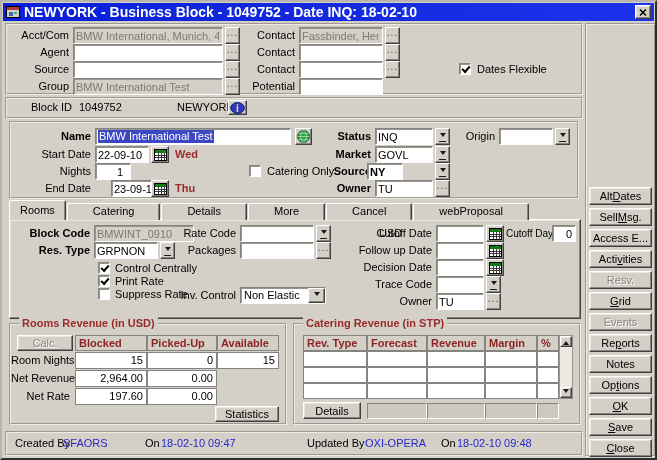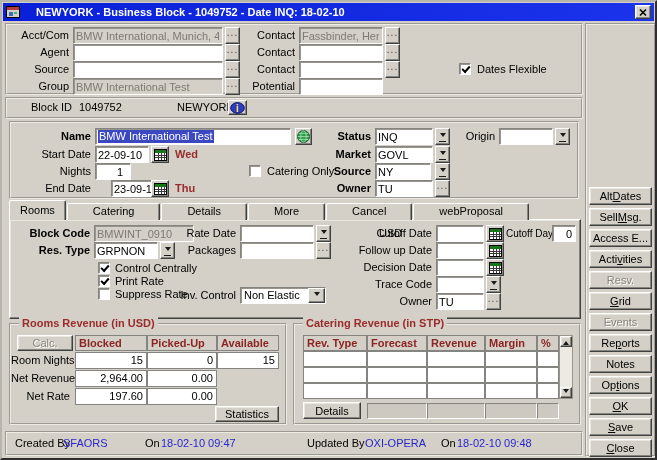--- a/index.html
+++ b/index.html
@@ -3,21 +3,21 @@
 <meta charset="utf-8">
 <style>
   html,body{margin:0;padding:0;background:#fff;}
   *{font-family:"Liberation Sans",sans-serif;}
   .window{position:relative;width:657px;height:460px;background:#d4d0c8;box-sizing:border-box;
           border:2px solid;border-color:#b8b5ad #2e2e2e #2e2e2e #b8b5ad;outline:1px solid #000;
           font-size:11px;color:#000;overflow:hidden;}
   
   .tb{position:absolute;left:1px;top:1px;right:1px;height:18px;background:linear-gradient(90deg,#0a20d8,#1b33ea);
       display:flex;align-items:center;padding:0 3px;box-sizing:border-box;}
-  .tb-title{color:#fff;font-weight:bold;font-size:11px;margin-left:16px;flex:1;white-space:nowrap;overflow:hidden;}
+  .tb-title{color:#fff;font-weight:bold;font-size:14px;margin-left:4px;flex:1;white-space:nowrap;overflow:hidden;}
   .content{position:absolute;left:1px;top:19px;right:1px;bottom:1px;background:#d4d0c8;}
   
   .f-et{position:absolute;box-sizing:border-box;border:2px groove #efece4;}
   .f-rs{position:absolute;box-sizing:border-box;border:1px solid;border-color:#fff #404040 #404040 #fff;
         box-shadow:inset -1px -1px 0 #868680,inset 1px 1px 0 #e9e6df;}
   .sunk{background:#fff;border:1px solid;border-color:#848480 #fff #fff #848480;box-shadow:inset 1px 1px 0 #99958d;}
   
   .lb{position:absolute;height:17px;line-height:17px;text-align:right;white-space:nowrap;}
   .lb.b{font-weight:bold;}
   .lf{position:absolute;height:17px;line-height:17px;white-space:nowrap;}
@@ -208,21 +208,21 @@
           <span class="dd-bar"></span>
         </span>
 
       <span class="lb" style="left:0;top:40px;width:80px;">Nights</span>
       <input class="fld sunk num" style="left: 84px; top: 40px; width: 36px; padding-right: 7px;" readonly="" value="1">
 
       <span class="cb" style="left:238px;top:42px;"></span>
       <span class="cb-lb" style="left:256px;top:42px;">Catering Only</span>
 
       <span class="lb b" style="left:312px;top:40px;width:48px;">Source</span>
-      <input class="fld sunk" style="left: 364px; top: 40px; width: 56px;" readonly="" value="NY">
+      <input class="fld sunk" style="left: 356px; top: 40px; width: 36px; font-weight: bold;" readonly="" value="NY">
       <span class="sqb dd" style="left:424px;top:40px;">
           <span class="dd-tri"></span>
           <span class="dd-bar"></span>
         </span>
 
       <span class="lb" style="left:0;top:57px;width:80px;">End Date</span>
       <input class="fld sunk" style="left: 100px; top: 57px; width: 44px;" readonly="" value="23-09-10">
       <span class="sqb" style="left:140px;top:57px;width:18px;">
         <svg width="13" height="12" viewBox="0 0 13 12">
             <rect x="0.5" y="0.5" width="12" height="11" fill="#fff" stroke="#000"></rect>
@@ -259,21 +259,21 @@
           <span class="dd-bar"></span>
         </span>
 
       <span class="cb checked" style="left:88px;top:42px;"></span>
       <span class="cb-lb" style="left:105px;top:42px;">Control Centrally</span>
       <span class="cb checked" style="left:88px;top:55px;"></span>
       <span class="cb-lb" style="left:105px;top:55px;">Print Rate</span>
       <span class="cb" style="left:88px;top:68px;"></span>
       <span class="cb-lb" style="left:105px;top:68px;">Suppress Rate</span>
 
-      <span class="lb" style="left:146px;top:5px;width:80px;">Rate Date</span>
+      <span class="lb" style="left:146px;top:5px;width:80px;">Rate Code</span>
       <input class="fld sunk" style="left: 230px; top: 5px; width: 74px;" readonly="" value="">
       <span class="sqb dd" style="left:306px;top:5px;">
           <span class="dd-tri"></span>
           <span class="dd-bar"></span>
         </span>
       <span class="lf" style="left:338px;top:5px;margin-left:31px;">USD</span>
 
       <span class="lb" style="left:146px;top:22px;width:80px;">Packages</span>
       <input class="fld sunk" style="left: 230px; top: 22px; width: 74px;" readonly="" value="">
       <span class="sqb" style="left:306px;top:22px;">

